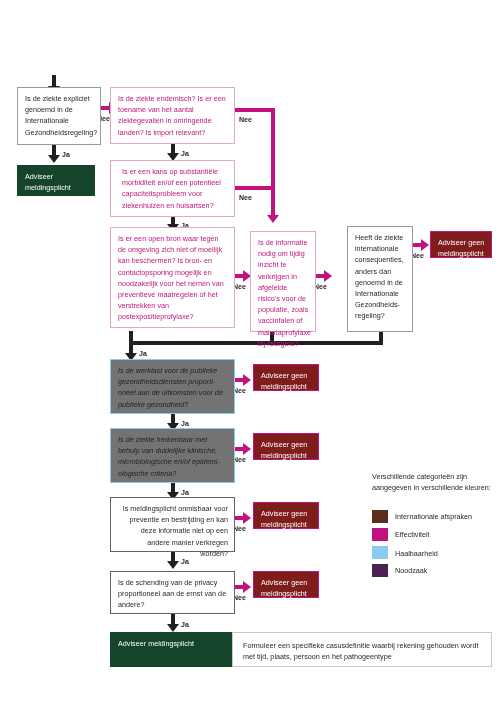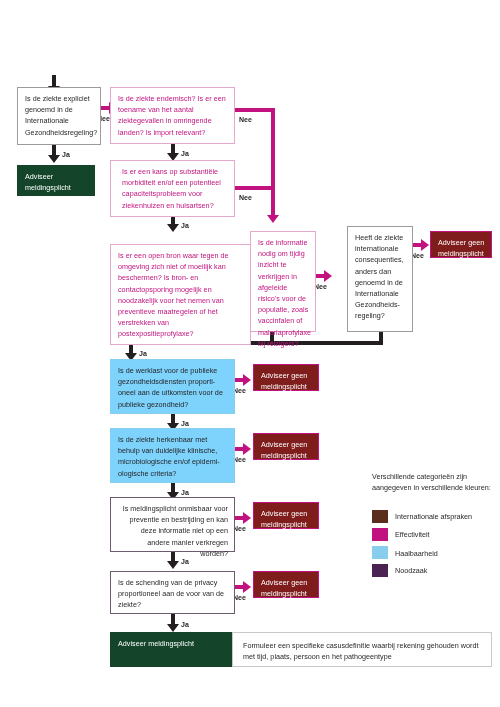--- a/index.html
+++ b/index.html
@@ -45,23 +45,24 @@
     border: 1px solid #e2a9cd;
   }
   
   .solid-eff {
     background: #7f1d1d;
     color: #ffffff;
     border: 1px solid #c2127f;
   }
   
   .cat-haal {
-    background: #7dd3fc;
+    background: #737373;
     color: #231f20;
     border: 1px solid #87cdee;
+    font-style: italic;
   }
   
   .cat-nood {
     background: #ffffff;
     color: #231f20;
     border: 1px solid #6d5a71;
   }
   .note-box {
     background: #ffffff;
     color: #231f20;
@@ -214,41 +215,41 @@
   <div class="node green" style="left:17px; top:46px; width:78px; height:24px;margin-top:43px;">start</div>
 
   <div class="node cat-intl" style="left:17px; top:87px; width:84px; height:58px;">Is de ziekte expliciet genoemd in de Internationale Gezondheidsregeling?</div>
 
   <div class="node green" style="left:17px; top:165px; width:78px; height:31px;">Adviseer meldingsplicht</div>
 
   <div class="node cat-eff" style="left:110px; top:87px; width:125px; height:57px;">Is de ziekte endemisch? Is er een toename van het aantal ziektegevallen in omringende landen? Is import relevant?</div>
 
   <div class="node cat-eff" style="left:110px; top:160px; width:125px; height:57px;padding-left:11px;">Is er een kans op substantiële morbiditeit en/of een potentieel capaciteitsprobleem voor ziekenhuizen en huisartsen?</div>
 
-  <div class="node cat-eff" style="left:110px; top:244px; width:141px; height:101px;">Is er een open bron waar tegen de omgeving zich niet of moeilijk kan beschermen? Is bron- en contactopsporing mogelijk en noodzakelijk voor het nemen van preventieve maatregelen of het verstrekken van postexpositieprofylaxe?</div>
+  <div class="node cat-eff" style="left:110px; top:227px; width:125px; height:101px;">Is er een open bron waar tegen de omgeving zich niet of moeilijk kan beschermen? Is bron- en contactopsporing mogelijk en noodzakelijk voor het nemen van preventieve maatregelen of het verstrekken van postexpositieprofylaxe?</div>
 
   <div class="node cat-eff" style="left:250px; top:231px; width:66px; height:101px;">Is de informatie nodig om tijdig inzicht te verkrijgen in afgeleide risico's voor de populatie, zoals vaccinfalen of malariaprofylaxe bij reizigers?</div>
 
   <div class="node cat-intl" style="left:347px; top:226px; width:66px; height:106px;">Heeft de ziekte internationale consequenties, anders dan genoemd in de Internationale Gezondheids-regeling?</div>
 
   <div class="node solid-eff" style="left:430px; top:231px; width:62px; height:27px;">Adviseer geen meldingsplicht</div>
 
   <div class="node cat-haal" style="left:110px; top:359px; width:125px; height:55px;">Is de werklast voor de publieke gezondheidsdiensten proporti-oneel aan de uitkomsten voor de publieke gezondheid?</div>
 
   <div class="node solid-eff" style="left:253px; top:364px; width:66px; height:27px;">Adviseer geen meldingsplicht</div>
 
   <div class="node cat-haal" style="left:110px; top:428px; width:125px; height:55px;">Is de ziekte herkenbaar met behulp van duidelijke klinische, microbiologische en/of epidemi-ologische criteria?</div>
 
   <div class="node solid-eff" style="left:253px; top:433px; width:66px; height:27px;">Adviseer geen meldingsplicht</div>
 
   <div class="node cat-nood" style="left:110px; top:497px; width:125px; height:55px;text-align:right;">Is meldingsplicht onmisbaar voor preventie en bestrijding en kan deze informatie niet op een andere manier verkregen worden?</div>
 
   <div class="node solid-eff" style="left:253px; top:502px; width:66px; height:27px;">Adviseer geen meldingsplicht</div>
 
-  <div class="node cat-nood" style="left:110px; top:571px; width:125px; height:43px;">Is de schending van de privacy proportioneel aan de voor van de ziekte?</div>
+  <div class="node cat-nood" style="left:110px; top:571px; width:125px; height:43px;">Is de schending van de privacy proportioneel aan de ernst van de andere?</div>
 
   <div class="node solid-eff" style="left:253px; top:571px; width:66px; height:27px;">Adviseer geen meldingsplicht</div>
 
   <div class="node green" style="left:110px; top:632px; width:122px; height:35px;">Adviseer meldingsplicht</div>
 
   <div class="node note-box" style="left:232px; top:632px; width:260px; height:35px; padding-left:10px; padding-top:7px;">Formuleer een specifieke casusdefinitie waarbij rekening gehouden wordt met tijd, plaats, persoon en het pathogeentype</div>
 
   <div class="legend-title" style="left:372px; top:471px;">Verschillende categorieën zijn aangegeven in verschillende kleuren:</div>
 
   <div class="legend-row" style="left:372px; top:510px;">

